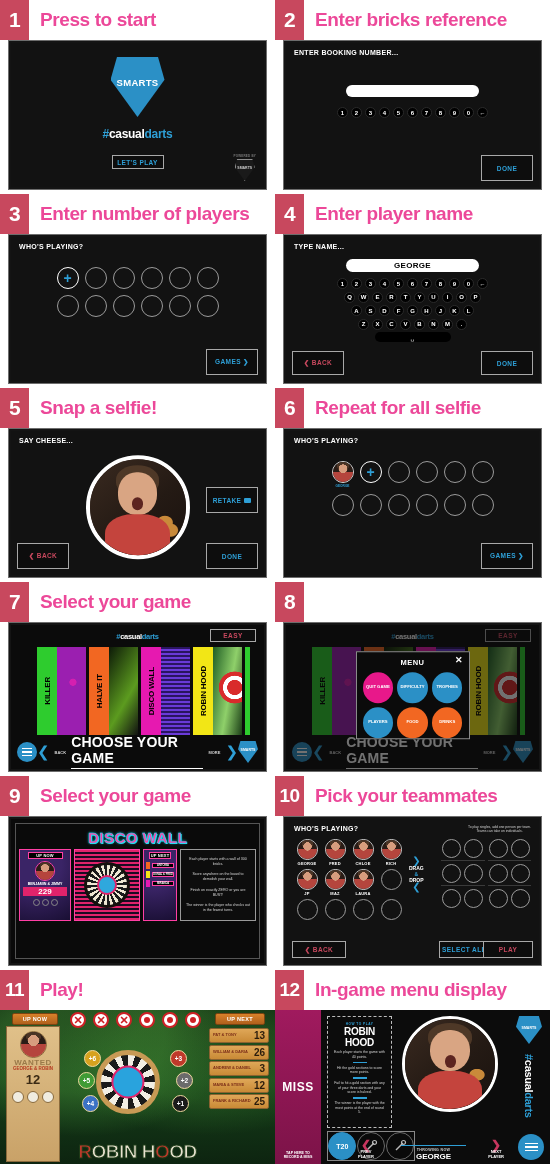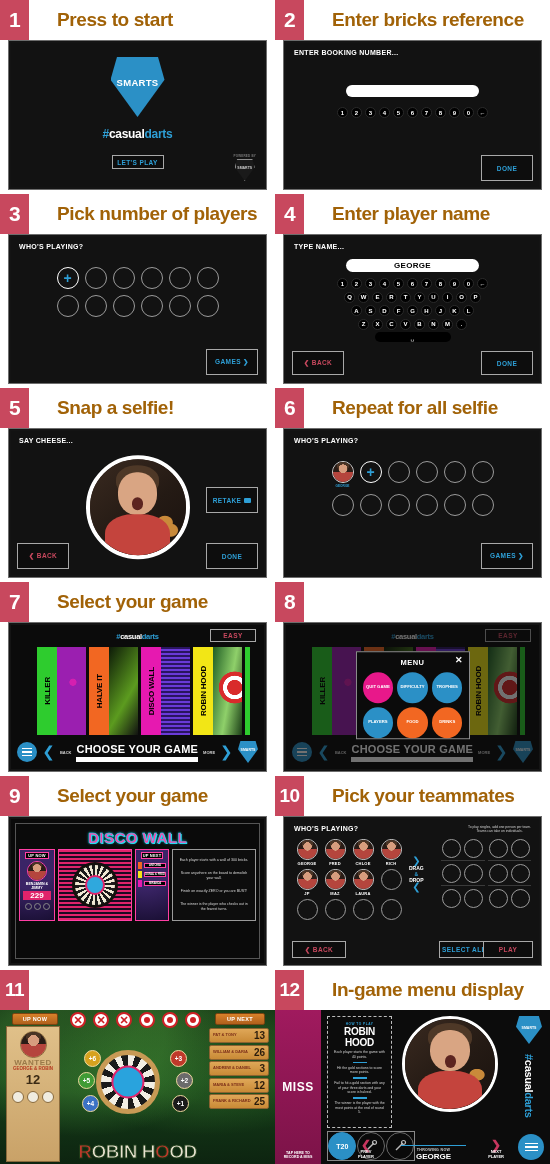--- a/index.html
+++ b/index.html
@@ -14,22 +14,22 @@
 
   
   .phead { display: flex; align-items: stretch; height: 40px; background: #ffffff; }
   .pnum {
     width: 29px; background: #c8485e; color: #ffffff;
     font-size: 21px; font-weight: bold; display: flex; align-items: center;
     justify-content: center; letter-spacing: -0.5px;
   }
   .pnum.wide { width: 29px; font-size: 19px; }
   .ptitle {
-    flex: 1; display: flex; align-items: center; padding-left: 28px;
-    font-size: 19px; font-weight: bold; color: #a16207; letter-spacing: -0.4px;
+    flex: 1; display: flex; align-items: center; padding-left: 11px;
+    font-size: 19px; font-weight: bold; color: #ec4899; letter-spacing: -0.4px;
     font-family: "Liberation Sans", sans-serif;
   }
 
   
   .screen {
     position: absolute; left: 8px; top: 40px; right: 8px; bottom: 4px;
     background: #141414; border: 1px solid #6d6d6d; overflow: hidden;
   }
   .screen-inner { position: absolute; inset: 2px; background: #121212; overflow: hidden; }
 
@@ -123,21 +123,21 @@
   .gcard .spine span {
     writing-mode: vertical-rl; transform: rotate(180deg);
     font-size: 8px; font-weight: bold; letter-spacing: -0.2px; color: #000;
   }
   .gcard .art { flex: 1; }
   .navbar { position: absolute; left: 0; right: 0; bottom: 3px; height: 28px; display: flex; align-items: center; }
   .hamb { width: 20px; height: 20px; border-radius: 50%; background: #2b90c6; display: flex; flex-direction: column; align-items: center; justify-content: center; gap: 2px; margin-left: 6px; }
   .hamb i { display: block; width: 10px; height: 1.5px; background: #fff; }
   .navcenter { flex: 1; display: flex; align-items: center; justify-content: center; gap: 5px; }
   .navcenter .chev { color: #2e9fd6; font-size: 15px; font-weight: 300; }
-  .navcenter .lbl { color: #fff; font-size: 11px; font-weight: bold; letter-spacing: 0.2px; border-bottom: 5px solid #ffffff; padding-bottom: 2px; }
+  .navcenter .lbl { color: #fff; font-size: 14px; font-weight: bold; letter-spacing: 0.2px; border-bottom: 2px solid #ffffff; padding-bottom: 2px; }
   .navcenter .sm { color: #cfcfcf; font-size: 4px; font-weight: bold; }
   .smflight { width: 20px; height: 22px; background: #2b90c6; clip-path: polygon(50% 100%, 0% 38%, 12% 0%, 88% 0%, 100% 38%); display: flex; align-items: center; justify-content: center; margin-right: 6px; }
   .smflight span { color: #fff; font-size: 3.5px; font-weight: bold; margin-bottom: 4px; }
 
   
   .modal {
     position: absolute; left: 50%; top: 50%; transform: translate(-50%,-52%);
     width: 114px; height: 88px; background: #0b0b0b; border: 1px solid #8a8a8a;
     padding: 6px;
   }
@@ -261,21 +261,21 @@
         <div class="key">←</div>
       </div>
       <div class="btn-ghost" style="right:6px;bottom:6px;width:52px;height:26px;">DONE</div>
     </div>
       </div>
   </div>
 
   <div class="panel">
     <div class="phead">
       <div class="pnum">3</div>
-      <div class="ptitle">Pick number of players</div>
+      <div class="ptitle">Enter number of players</div>
     </div>
     <div class="screen">
         <div class="screen-inner">
       <div class="scr-label">WHO'S PLAYING?</div>
       <div style="position:absolute;left:0;right:0;top:30px;display:flex;flex-direction:column;gap:6px;">
         <div class="crow">
           <div class="circ active">
                 <span class="plus">+</span>
               </div>
           <div class="circ"></div>
@@ -557,21 +557,21 @@
   <div class="panel">
     <div class="phead">
       <div class="pnum">9</div>
       <div class="ptitle">Select your game</div>
     </div>
     <div class="screen">
         <div class="screen-inner" style="background:#0a0a0a;">
       <div class="dw">
         <div class="dwtitle">DISCO WALL</div>
         <div class="dwbody">
-          <div class="dwpanel" style="width:36px">
+          <div class="dwpanel" style="width:52px">
             <div class="dwtag">UP NOW</div>
             <div style="width:20px;height:20px;border-radius:50%;margin:2px auto 0;overflow:hidden;border:1px solid #ff3fa4;">
                   <div class="face"></div>
                 </div>
             <div style="text-align:center;color:#fff;font-size:3.6px;font-weight:bold;margin-top:1px;">BENJAMIN &amp; JIMMY</div>
             <div style="text-align:center;color:#fff;font-size:8px;font-weight:bold;background:#e0236b;margin:1px 3px;">229</div>
             <div style="display:flex;gap:2px;justify-content:center;margin-top:3px;">
               <span style="width:7px;height:7px;border-radius:50%;border:1px solid #888;display:block;"></span>
               <span style="width:7px;height:7px;border-radius:50%;border:1px solid #888;display:block;"></span>
               <span style="width:7px;height:7px;border-radius:50%;border:1px solid #888;display:block;"></span>
@@ -716,20 +716,21 @@
       <div class="btn-ghost red" style="left:6px;bottom:5px;width:54px;height:17px;">❮ BACK</div>
       <div class="btn-ghost" style="left:153px;bottom:5px;width:50px;height:17px;">SELECT ALL</div>
       <div class="btn-ghost red" style="right:6px;bottom:5px;width:50px;height:17px;">PLAY</div>
     </div>
       </div>
   </div>
 
   <div class="panel">
     <div class="phead">
       <div class="pnum wide">11</div>
+      <div class="ptitle">Play!</div>
     </div>
     <div class="screen" style="left:0;right:0;top:40px;bottom:0;border:none;">
         <div class="screen-inner" style="inset:0;">
       <div class="rh"></div>
 
       <div class="tag-orange" style="position:absolute;left:12px;top:3px;width:46px;">UP NOW</div>
       <div class="wanted" style="position:absolute;left:6px;top:16px;bottom:2px;">
         <div style="width:27px;height:27px;border-radius:50%;overflow:hidden;margin:4px auto 0;border:1px solid #8a6a3c;">
               <div class="face"></div>
             </div>

